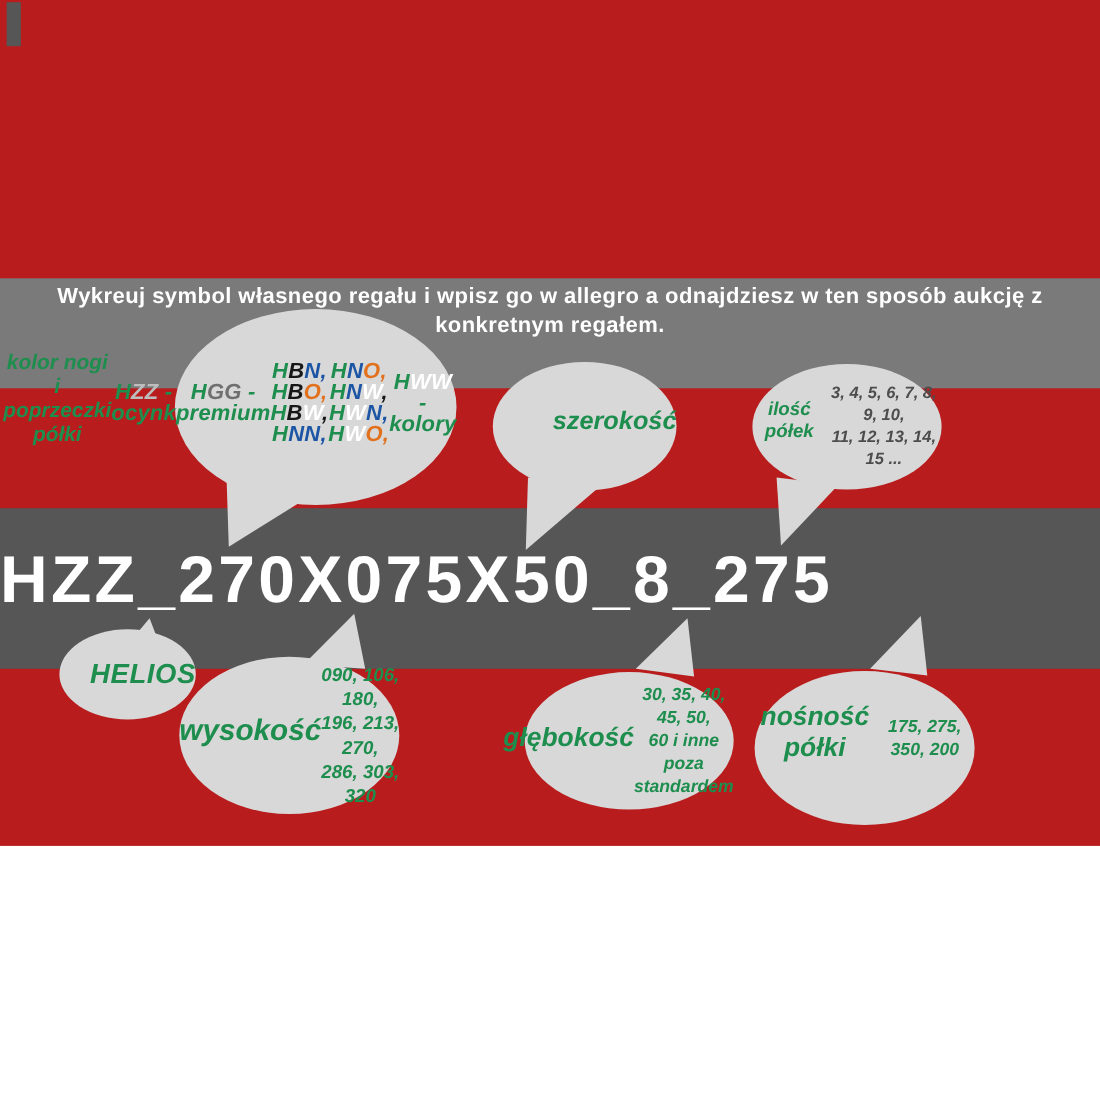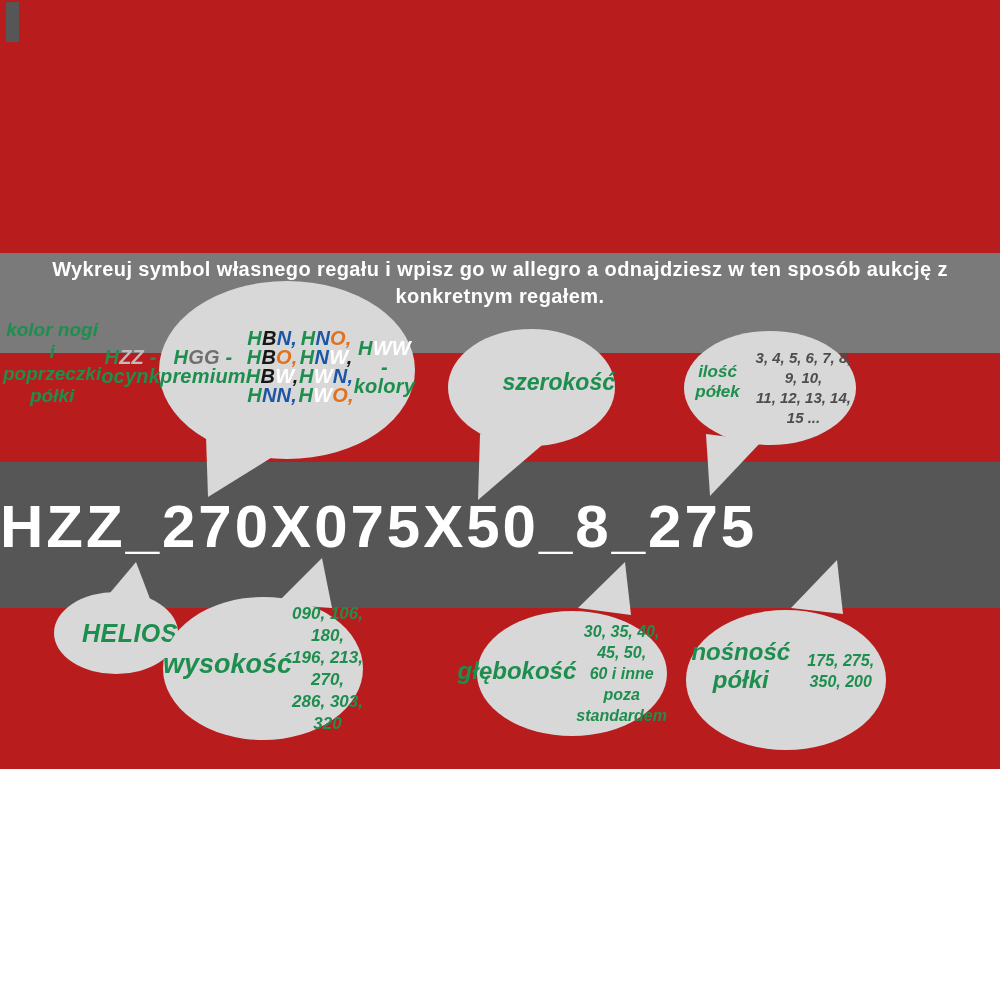--- a/index.html
+++ b/index.html
@@ -26,21 +26,21 @@
   .bubble-title{color:var(--green);}
   #bubble-kolor{left:159px;top:281px;width:256px;height:172px;padding-bottom:6px;}
   #bubble-kolor .bubble-title{font-size:19px;line-height:22px;margin-bottom:9px;}
   #bubble-kolor .code-line{font-size:20px;line-height:19px;letter-spacing:.2px;}
   #bubble-szerokosc{left:448px;top:329px;width:167px;height:117px;}
   #bubble-szerokosc .bubble-title{font-size:23px;margin-bottom:10px;}
   #bubble-ilosc{left:684px;top:331px;width:172px;height:114px;}
   #bubble-ilosc .bubble-title{font-size:17px;margin-bottom:13px;}
   .body-gray{color:var(--body-gray);font-size:15px;line-height:20px;}
   .body-green{color:var(--green);}
-  #bubble-helios{left:54px;top:592px;width:124px;height:82px;}
+  #bubble-helios{left:54px;top:572px;width:124px;height:82px;}
   #bubble-helios .brand{color:var(--green);font-size:25px;letter-spacing:.5px;}
   #bubble-wysokosc{left:163px;top:597px;width:200px;height:143px;}
   #bubble-wysokosc .bubble-title{font-size:27px;margin-bottom:9px;}
   #bubble-wysokosc .body-green{font-size:17px;line-height:22px;}
   #bubble-glebokosc{left:477px;top:611px;width:190px;height:125px;}
   #bubble-glebokosc .bubble-title{font-size:24px;margin-bottom:6px;}
   #bubble-glebokosc .body-green{font-size:16px;line-height:21px;}
   #bubble-nosnosc{left:686px;top:610px;width:200px;height:122px;padding-bottom:18px;}
   #bubble-nosnosc .bubble-title{font-size:24px;margin-bottom:10px;}
   #bubble-nosnosc .body-green{font-size:16px;line-height:21px;}

